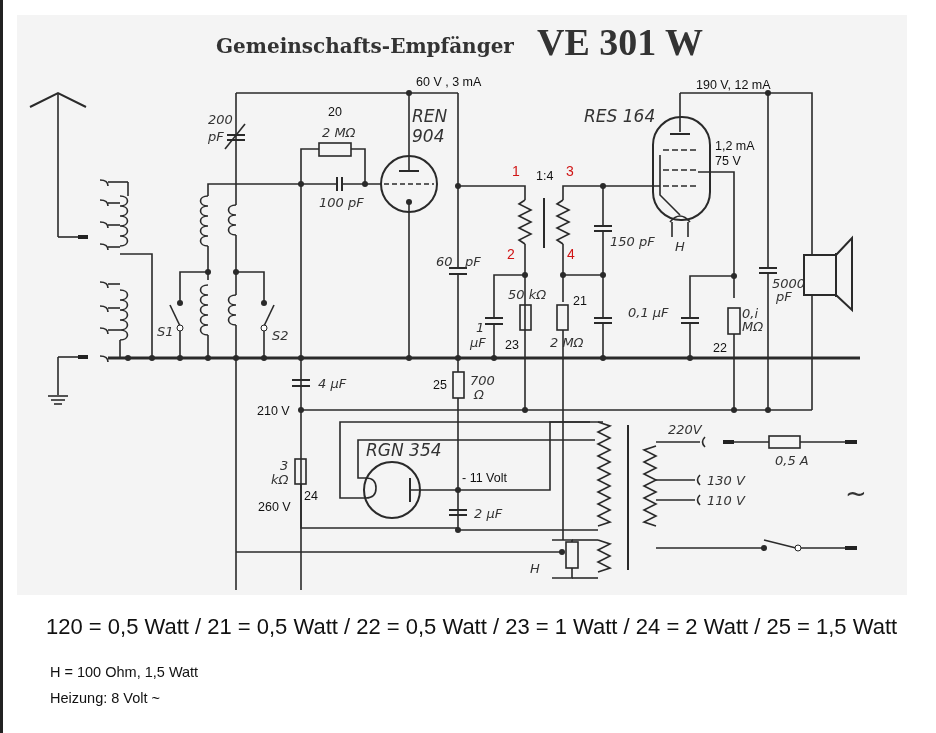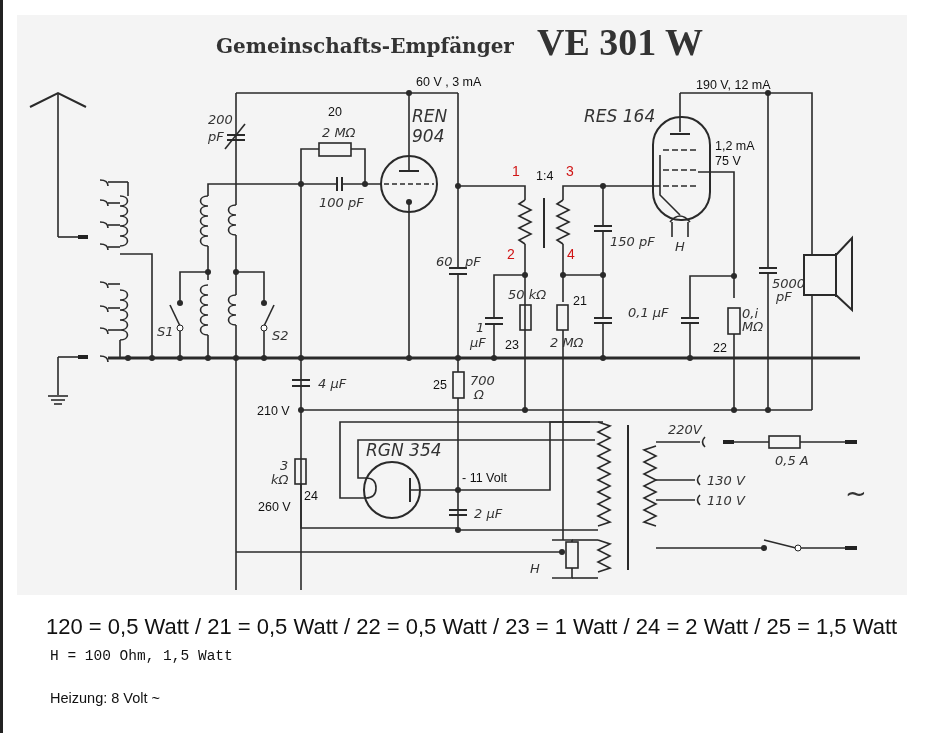--- a/index.html
+++ b/index.html
@@ -12,21 +12,21 @@
   svg.schem .bus { stroke: #2a2a2a; stroke-width: 3; fill: none; }
   svg.schem .dot { fill: #2a2a2a; }
   svg.schem .it { font-family: "DejaVu Sans", sans-serif; font-style: italic; fill: #333; font-size: 13px; }
   svg.schem .it-lg { font-family: "DejaVu Sans", sans-serif; font-style: italic; fill: #333; font-size: 17px; }
   svg.schem .lbl { font-family: "Liberation Sans", sans-serif; fill: #111; font-size: 12.5px; }
   svg.schem .red { font-family: "Liberation Sans", sans-serif; fill: #d01515; font-size: 14px; }
   svg.schem .title-a { font-family: "DejaVu Serif", serif; fill: #333; font-size: 20px; font-weight: bold; }
   svg.schem .title-b { font-family: "Liberation Serif", serif; fill: #333; font-size: 38px; font-weight: bold; }
   .notes { position: absolute; left: 46px; color: #111; font-family: "Liberation Sans", sans-serif; }
   .n1 { top: 605px; font-size: 22px; margin-top: 9px; }
-  .n2 { top: 648px; font-size: 14.5px; left: 50px; font-family: Liberation Mono, monospace; }
+  .n2 { top: 664px; font-size: 14.5px; left: 50px; }
   .n3 { top: 690px; font-size: 14.5px; left: 50px; }
 </style>
 </head>
 <body>
 
 <div class="left-border"></div>
 <div class="sheet"></div>
 
 <svg class="schem" viewBox="0 0 936 600">
 

